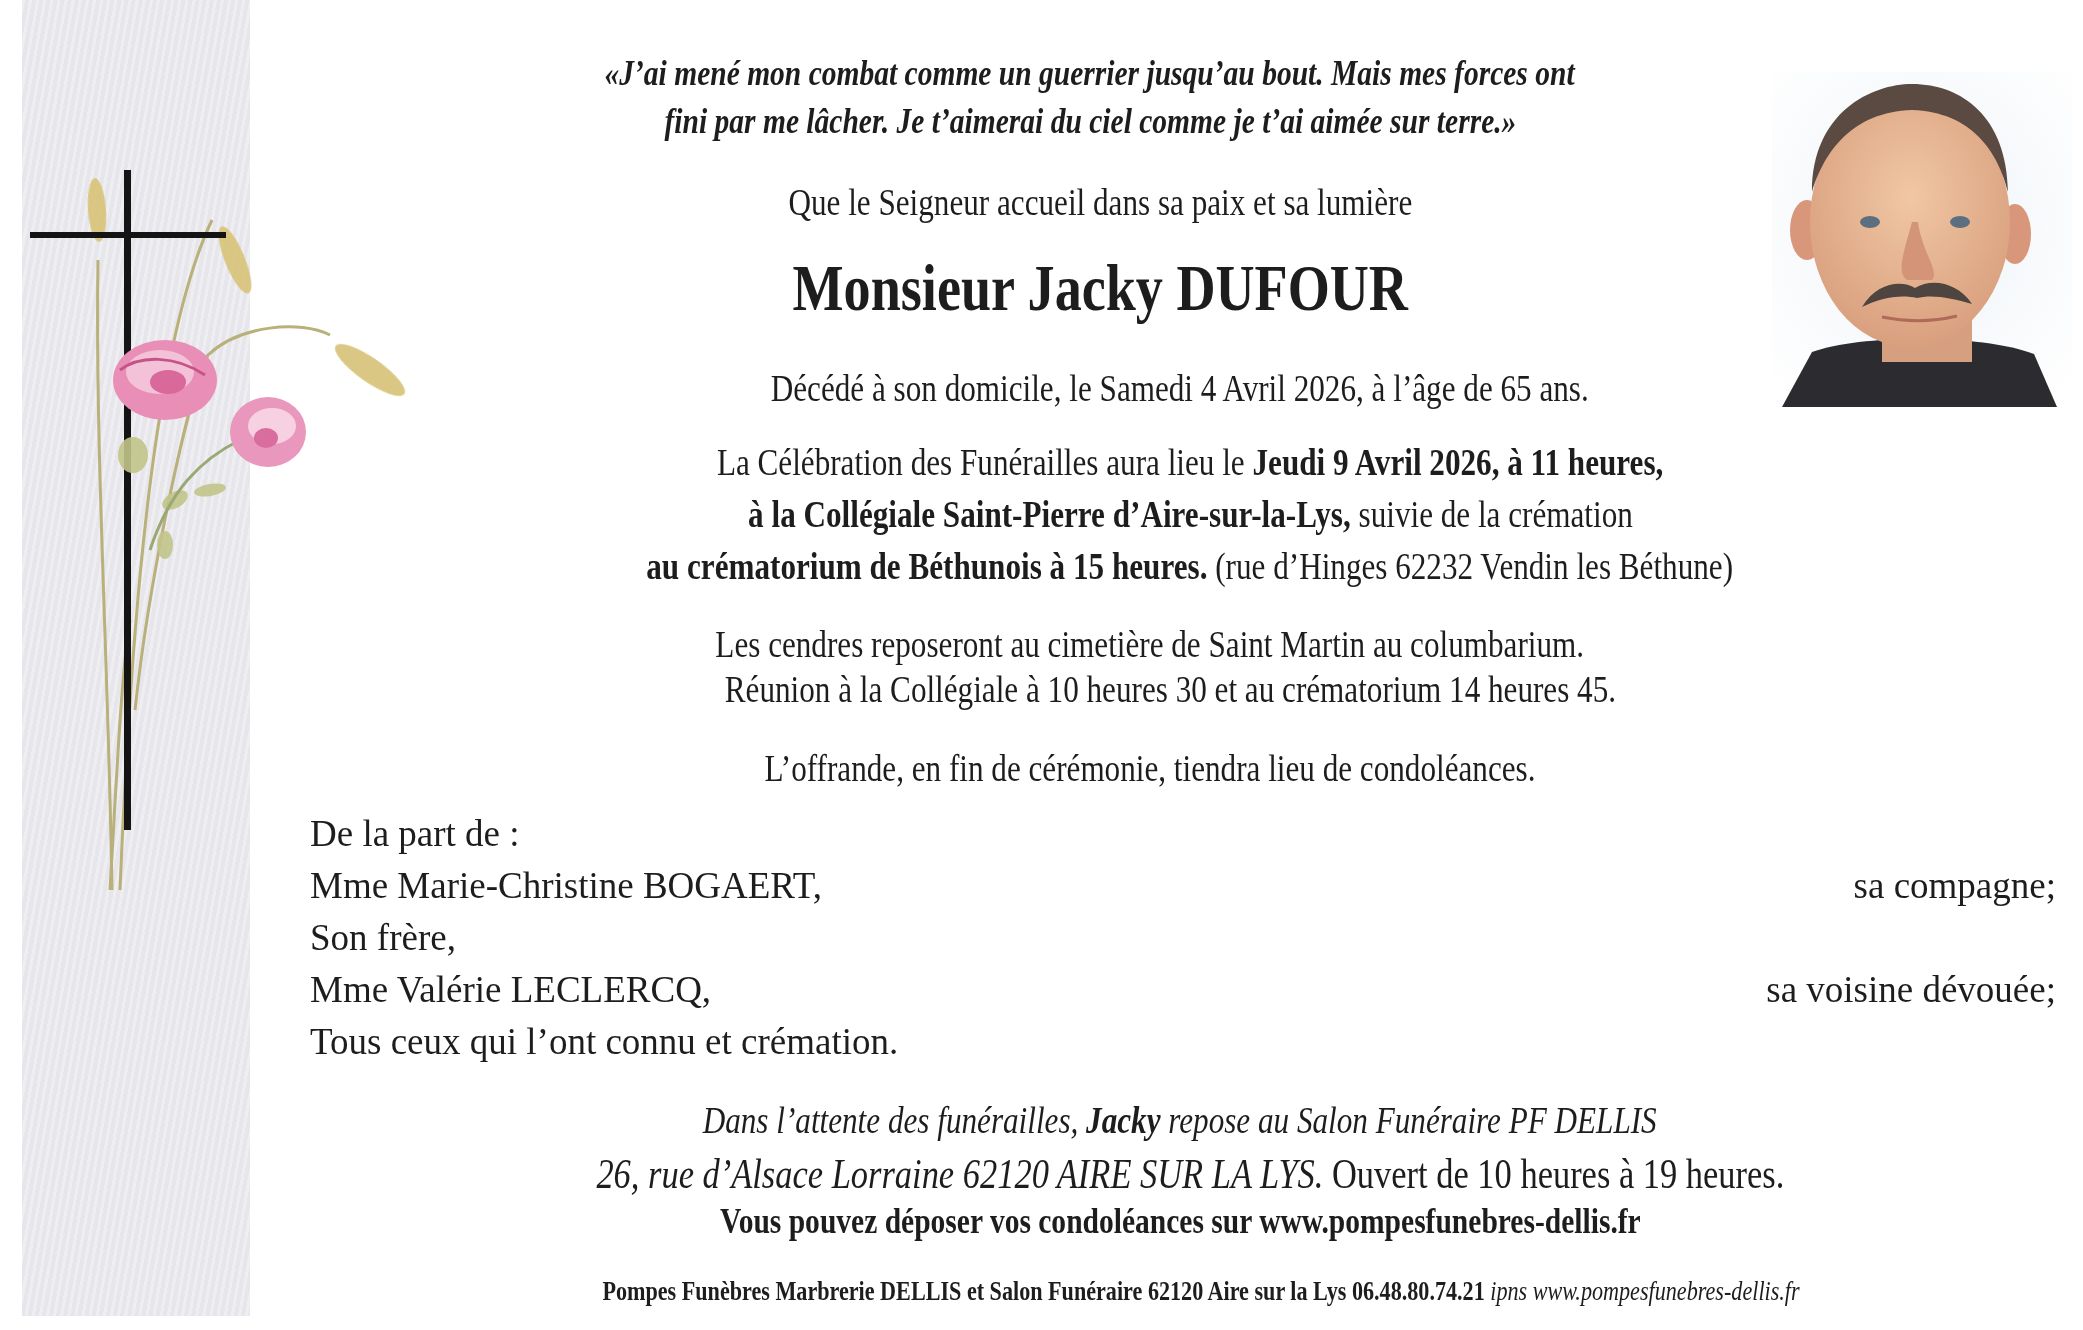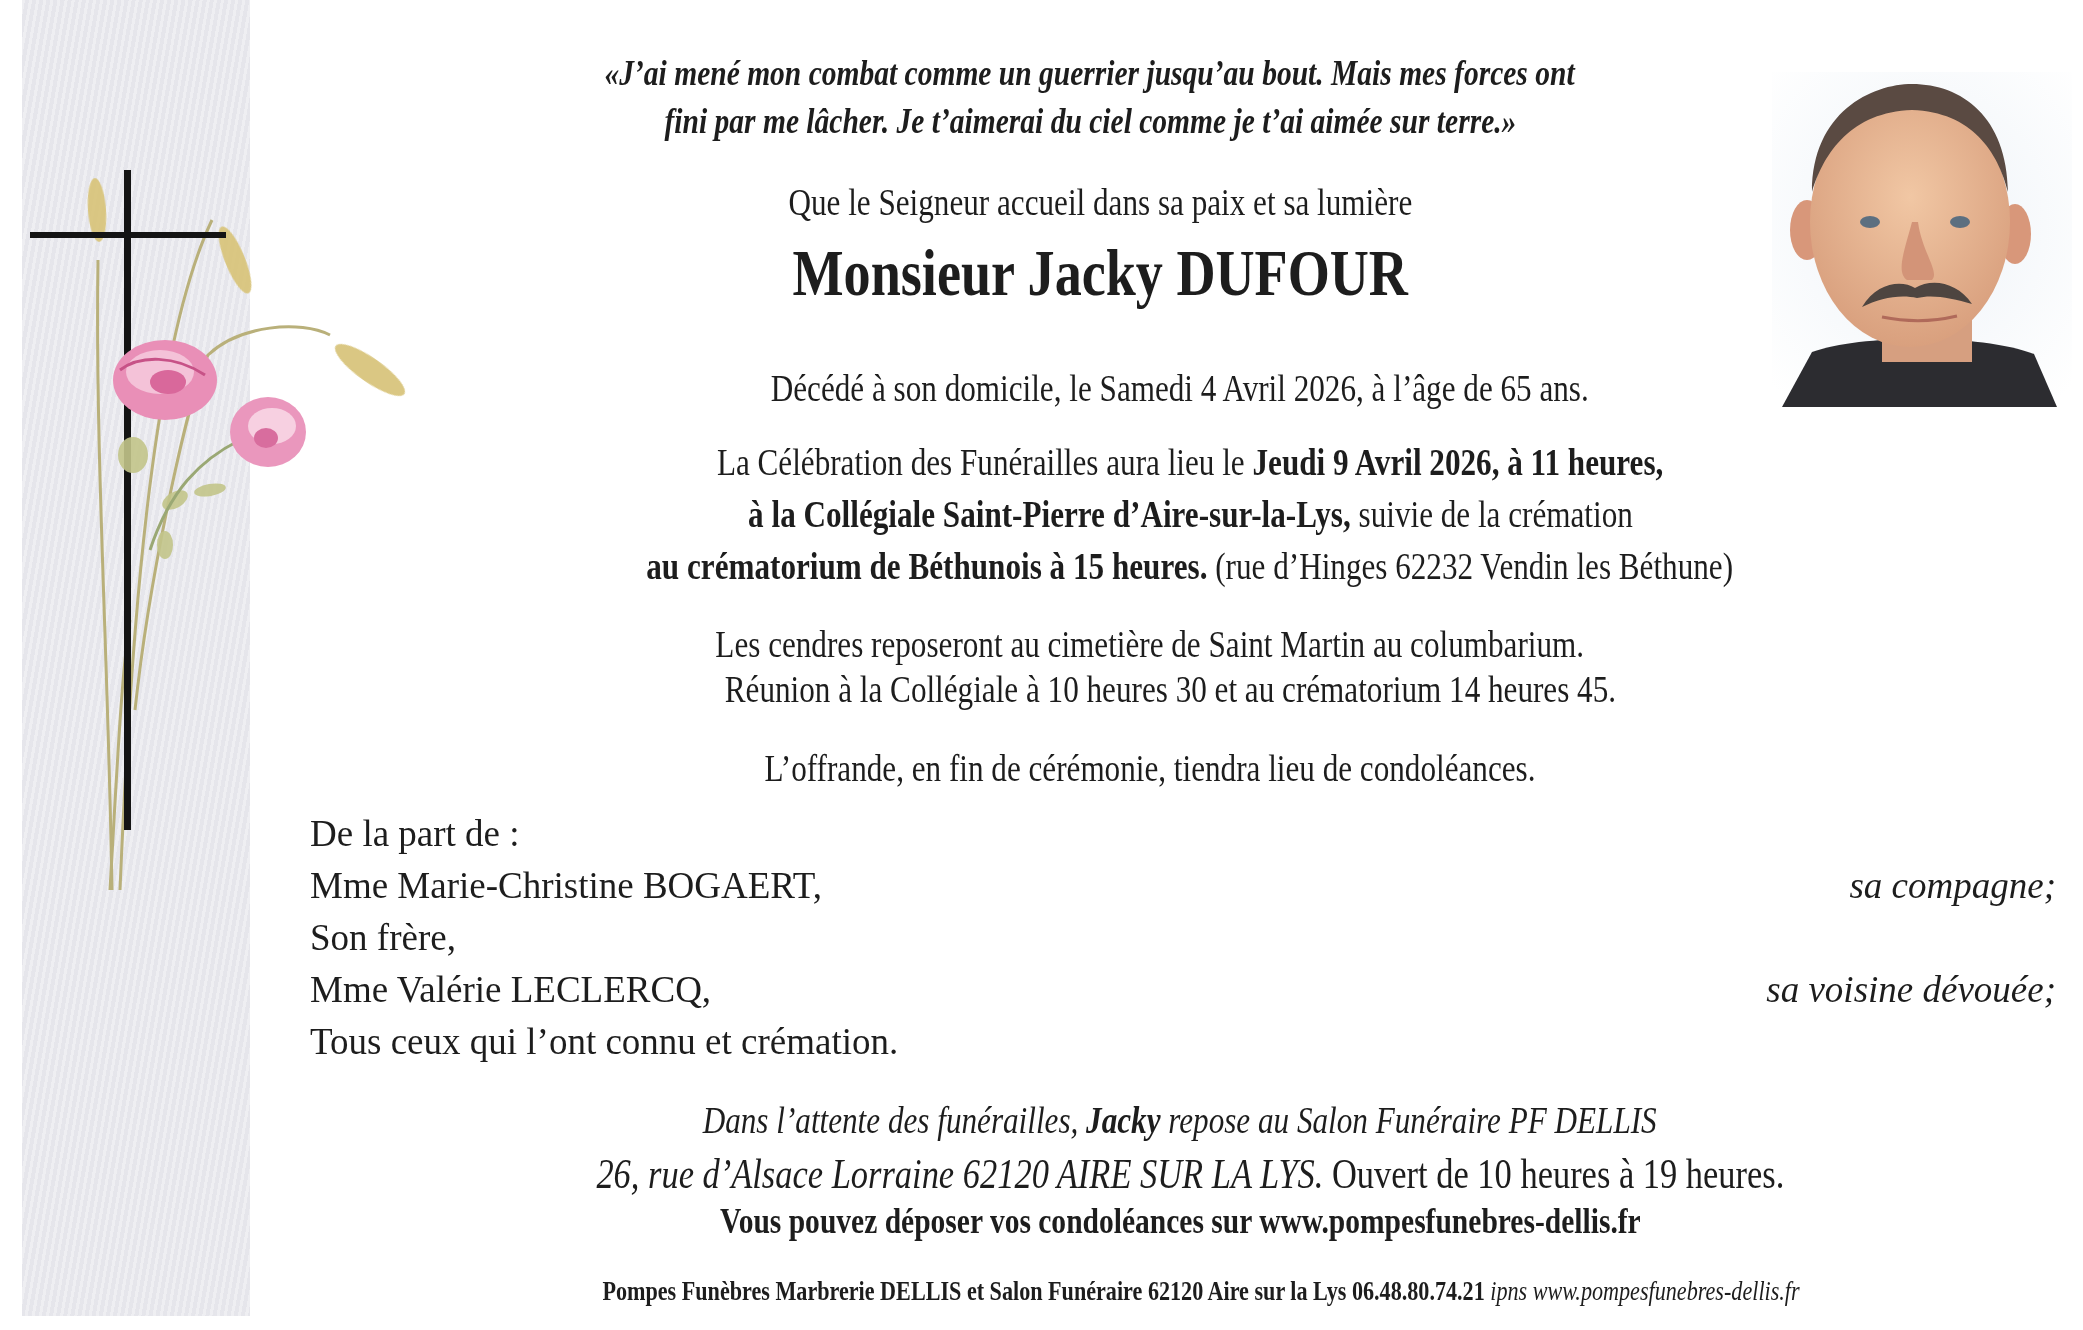--- a/index.html
+++ b/index.html
@@ -59,21 +59,21 @@
       font-style: italic;
       font-weight: bold;
       font-size: 36px;
     }
     .bold { font-weight: bold; }
     .ital { font-style: italic; }
 
     .t-quote1 { top: 52px; left: 380px; width: 1420px; }
     .t-quote2 { top: 100px; left: 380px; width: 1420px; }
     .t-lord { top: 180px; left: 600px; width: 1000px; font-size: 38px; }
-    .t-name { top: 235px; left: 600px; width: 1000px; font-size: 66px; font-weight: bold; }
+    .t-name { top: 250px; left: 600px; width: 1000px; font-size: 66px; font-weight: bold; }
     .t-died { top: 366px; left: 560px; width: 1240px; font-size: 38px; }
     .t-cel1 { top: 440px; left: 370px; width: 1640px; font-size: 38px; }
     .t-cel2 { top: 492px; left: 370px; width: 1640px; font-size: 38px; }
     .t-cel3 { top: 544px; left: 370px; width: 1640px; font-size: 38px; }
     .t-ash { top: 622px; left: 500px; width: 1300px; font-size: 38px; }
     .t-meet { top: 667px; left: 500px; width: 1340px; font-size: 38px; }
     .t-off { top: 746px; left: 500px; width: 1300px; font-size: 38px; }
 
     .family {
       position: absolute;
@@ -83,21 +83,20 @@
       font-size: 37px;
     }
     .fam-row {
       display: flex;
       justify-content: space-between;
       align-items: flex-start;
       height: 52px;
       line-height: 52px;
     }
     .fam-rel {
-      font-style: italic;
       font-size: 37px;
       padding-right: 4px;
     }
 
     .t-wait1 { top: 1098px; left: 400px; width: 1560px; font-size: 38px; font-style: italic; }
     .t-wait2 { top: 1150px; left: 400px; width: 1580px; font-size: 42px; }
     .t-wait3 { top: 1200px; left: 400px; width: 1560px; font-size: 36px; font-weight: bold; }
     .t-foot { top: 1276px; left: 320px; width: 1763px; font-size: 27px; font-weight: bold; }
     .t-foot .foot-web { font-style: italic; font-weight: normal; }
   </style>

